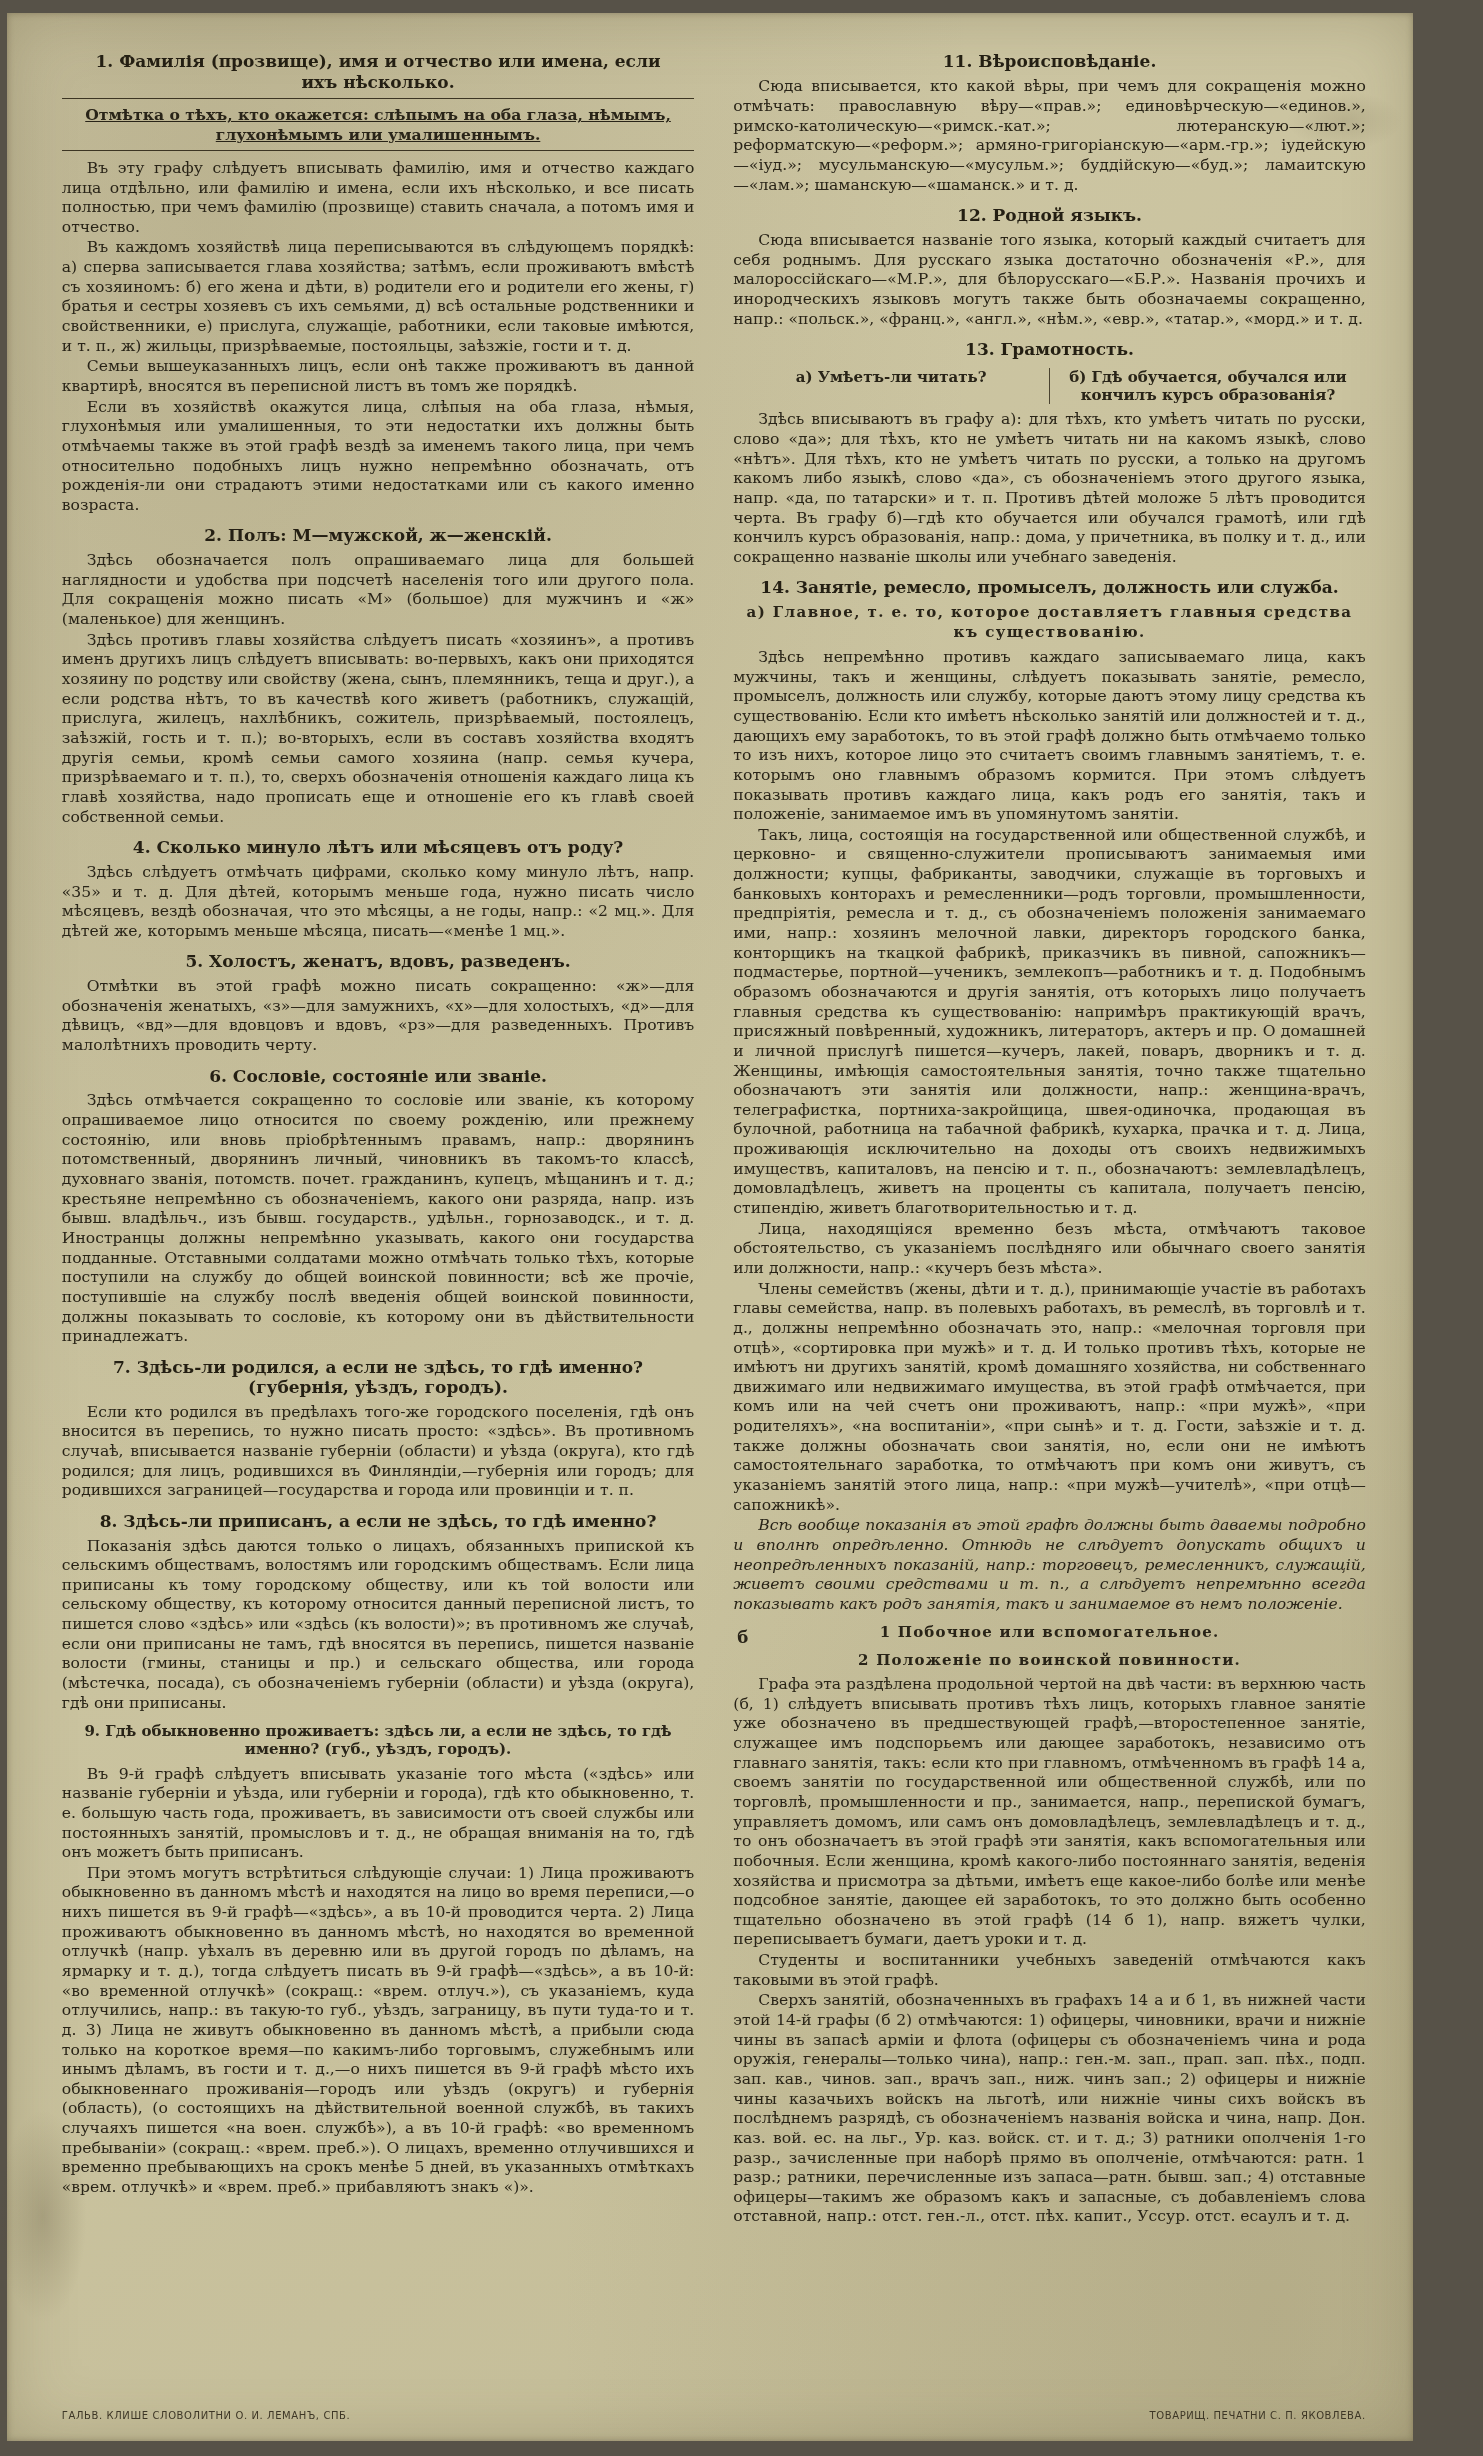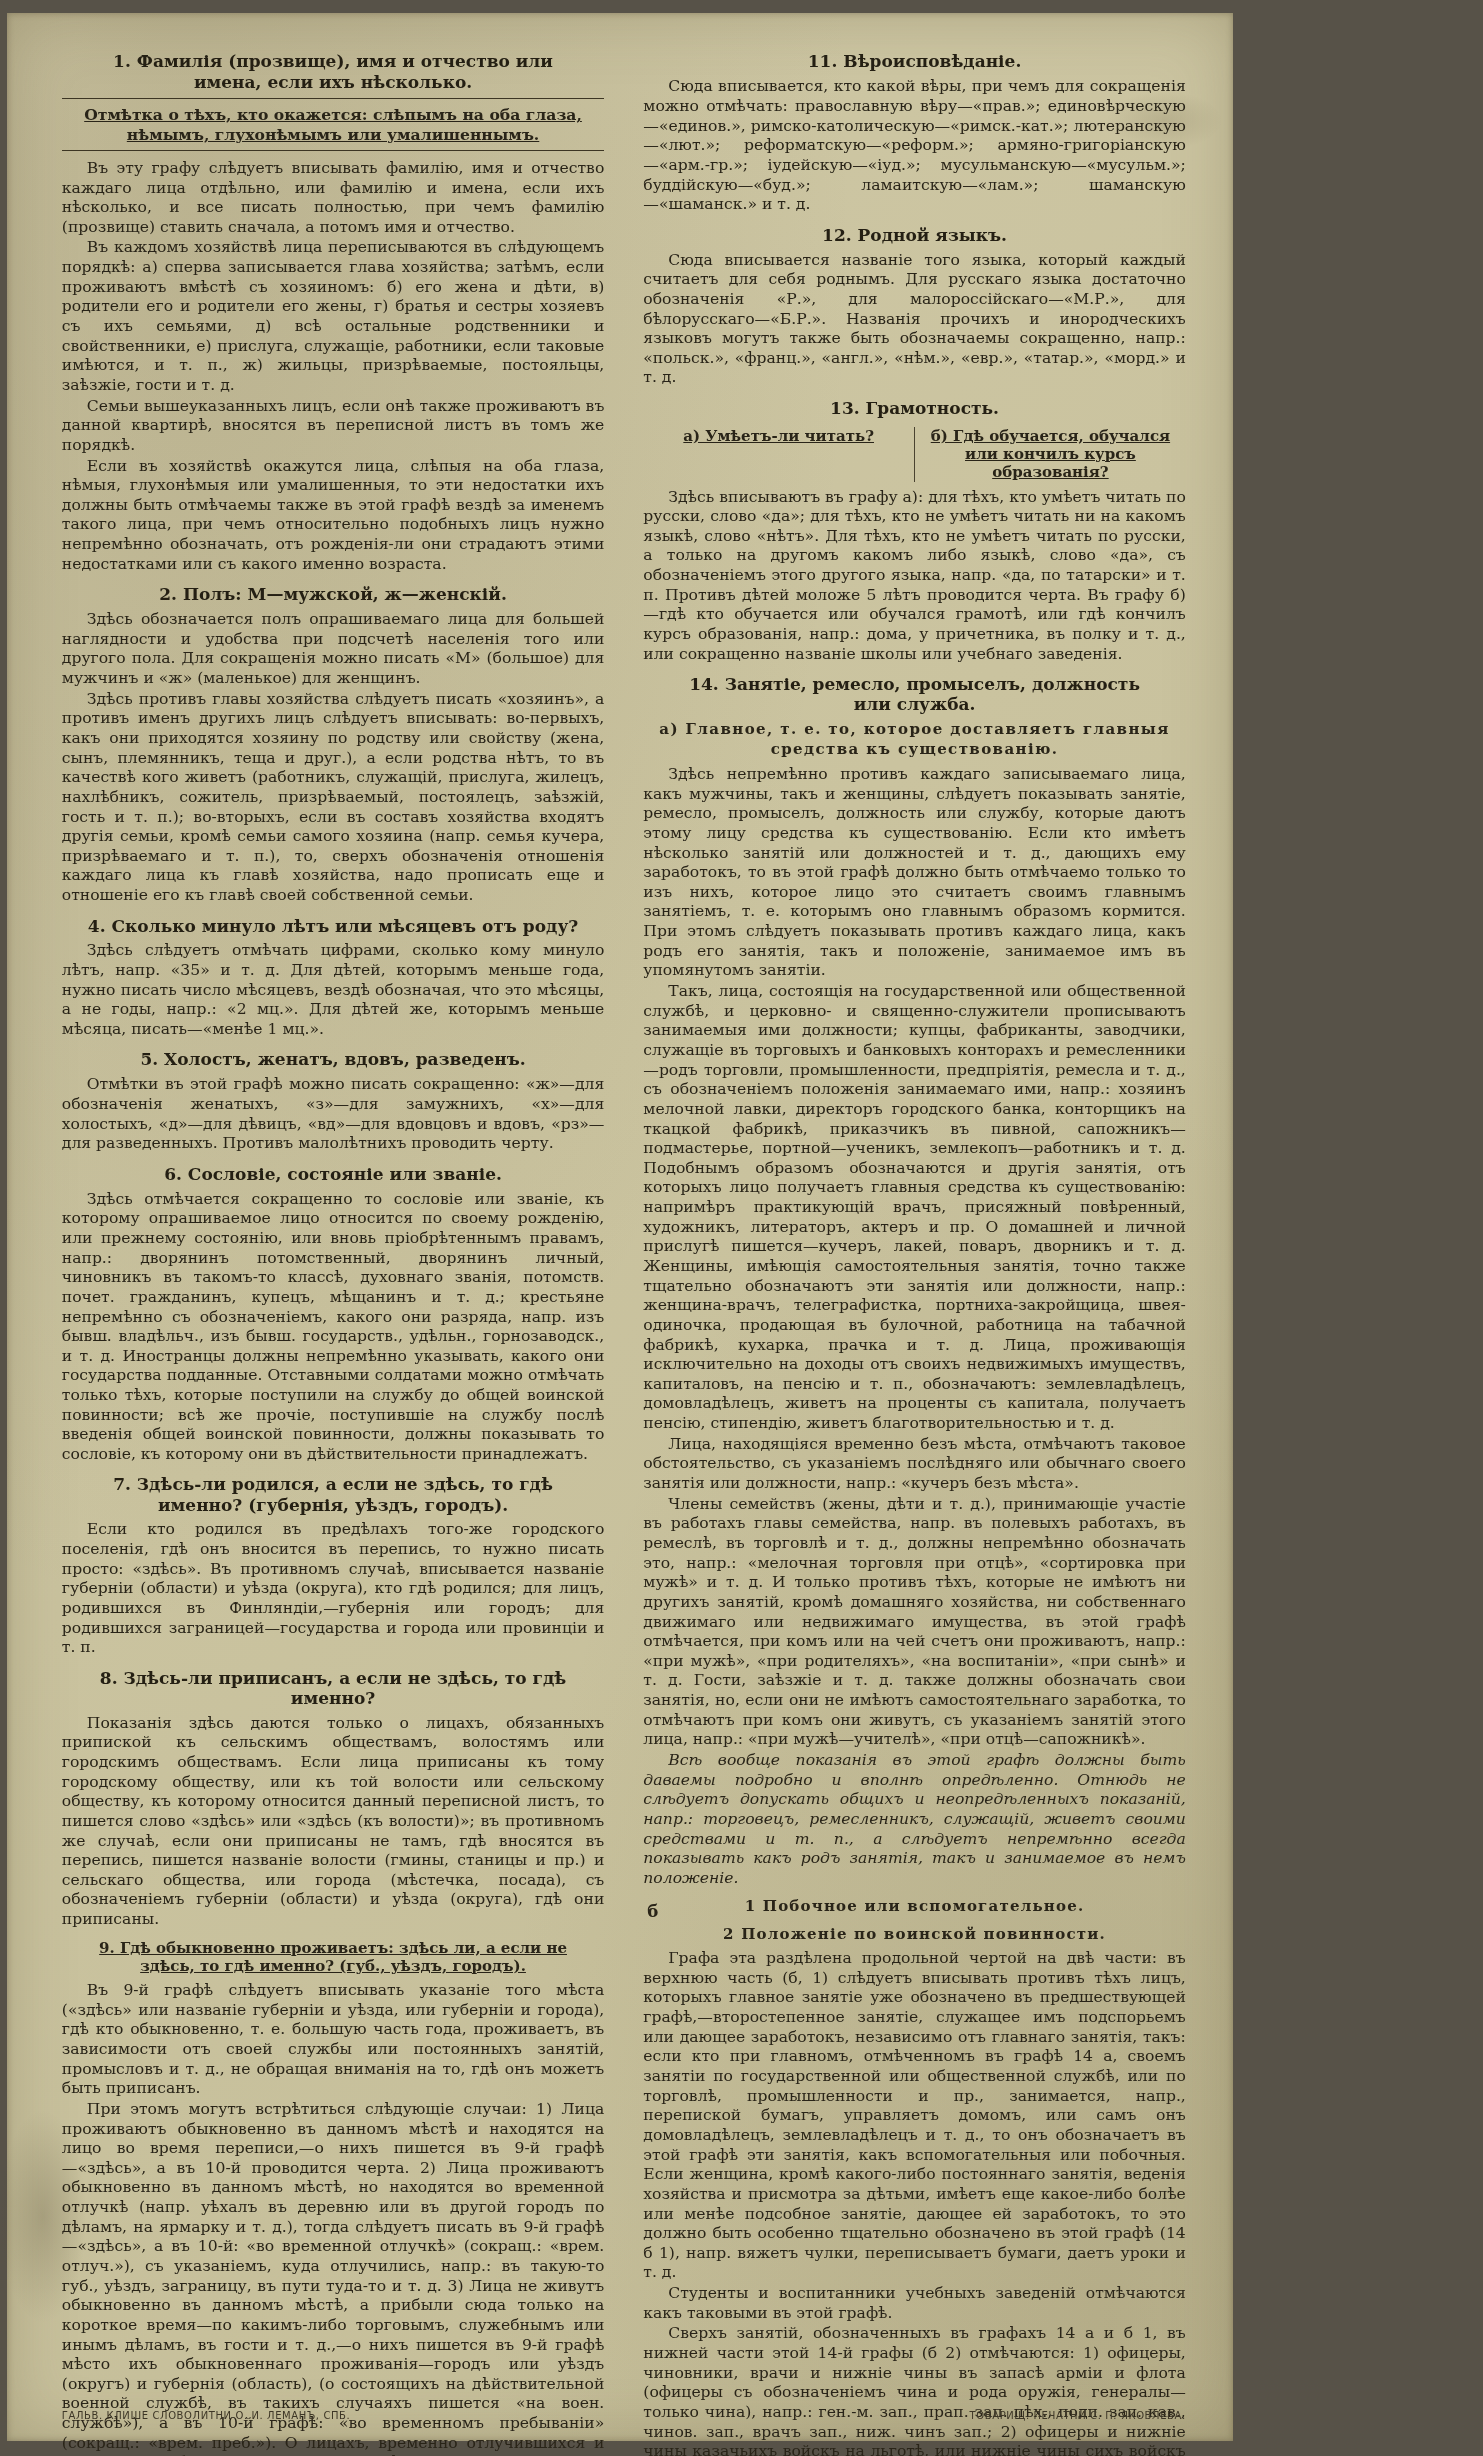--- a/index.html
+++ b/index.html
@@ -2,42 +2,42 @@
 <html><head>
 <meta charset="utf-8">
 <style>
   html,body{margin:0;padding:0;}
   body{
     width:1483px;height:2457px;position:relative;overflow:hidden;
     background:#575248;
     font-family:"DejaVu Serif","Liberation Serif",serif;
   }
   .paper{
-    position:absolute;left:6.8px;top:12.7px;width:1226px;height:2428px;
+    position:absolute;left:6.8px;top:12.7px;width:1406px;height:2428px;
     background:
       radial-gradient(ellipse at 15% 8%, rgba(110,98,62,0.20), transparent 45%),
       radial-gradient(ellipse at 90% 95%, rgba(110,98,62,0.18), transparent 40%),
       linear-gradient(135deg,#cfc8a6 0%,#cac39f 45%,#c3bc97 100%);
     box-shadow: inset 0 0 68px rgba(90,78,46,0.28), inset 0 0 7.8px rgba(60,50,28,0.35);
   }
   .stain1{position:absolute;left:-7.8px;bottom:117px;width:88px;height:215px;border-radius:50%;
     background:radial-gradient(ellipse, rgba(80,70,45,0.25), transparent 70%);}
   .stain2{position:absolute;right:9.8px;top:78px;width:117px;height:59px;border-radius:50%;
     background:radial-gradient(ellipse, rgba(95,85,55,0.18), transparent 70%);}
   .content{position:absolute;left:55px;right:47px;top:29px;bottom:62px;}
   .cols{display:flex;gap:39px;}
   .col{flex:1;min-width:0;color:#292418;}
   .para{font-size:15.6px;line-height:1.26;text-align:justify;text-indent:25px;margin:0 0 1px 0;}
   .para.em{font-style:italic;}
   .heading{font-weight:bold;text-align:center;font-size:17px;line-height:1.18;margin:9.8px 25px 5.9px;color:#241f13;}
   .subheading{font-weight:bold;text-align:center;font-size:15px;letter-spacing:1.4px;line-height:1.3;margin:5.9px 7.8px 5.9px;}
   .rulebox{font-weight:bold;text-align:center;font-size:15.6px;line-height:1.25;
     border-top:1.6px solid #3c3523;border-bottom:1.6px solid #3c3523;
     padding:5.9px 3.9px;margin:6.8px 0 7.8px;text-decoration:underline;}
-  .pair{display:flex;margin:8.8px 0 5.9px;text-decoration:underline;}
+  .pair{display:flex;margin:8.8px 0 5.9px;}
   .pair .cell{flex:1;font-weight:bold;text-align:center;font-size:15px;line-height:1.22;padding:0 9.8px;}
   .pair .cell + .cell{border-left:1.2px solid #4a4330;}
   .bheading{position:relative;text-align:center;font-weight:bold;margin:8.8px 0 4.9px;}
   .bheading .prefix{position:absolute;left:3.9px;top:3.9px;font-weight:bold;font-size:16.6px;}
   .bheading .bline{font-size:15px;letter-spacing:1.2px;line-height:1.3;margin-top:8px;}
   .footer{position:absolute;left:55px;right:47px;bottom:19.5px;display:flex;justify-content:space-between;
     font-size:10px;letter-spacing:0.6px;color:#3d3626;
     font-family:"DejaVu Sans","Liberation Sans",sans-serif;}
 </style>
 </head>

